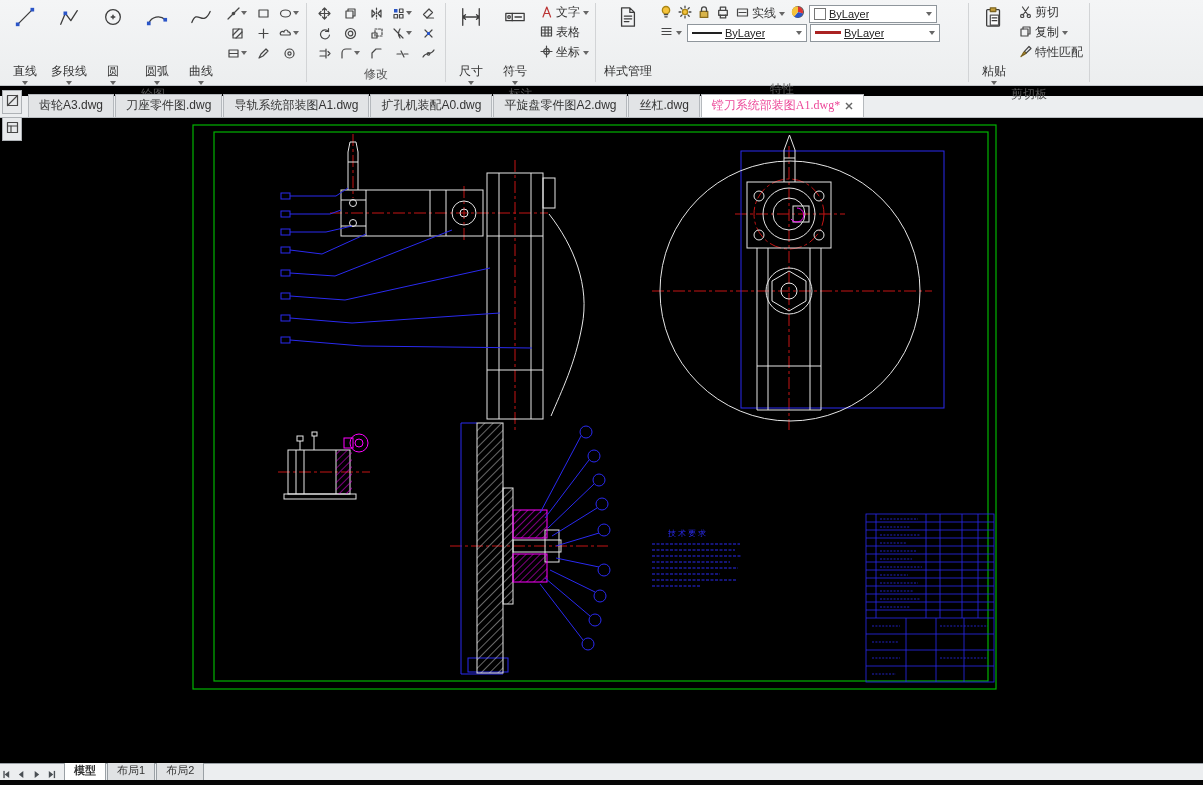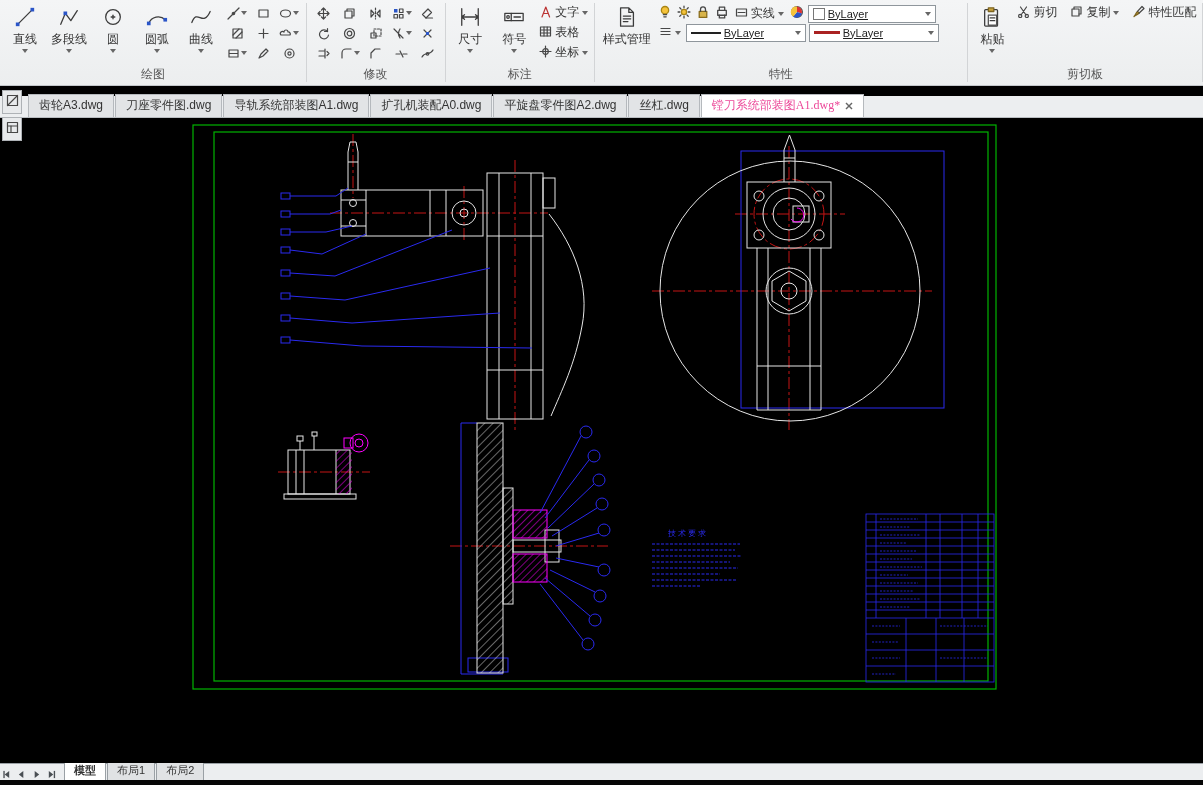--- a/index.html
+++ b/index.html
@@ -9,21 +9,21 @@
   
   .ribbon{height:86px;background:linear-gradient(#f4f5f6,#eceeef);
           border-bottom:1px solid #c2c6ca;display:flex;box-sizing:border-box;}
   .panel{display:flex;flex-direction:column;padding:1px 4px 0 4px;box-sizing:border-box;}
   .pbody{display:flex;flex:1;align-items:flex-start;gap:2px;}
   .plabel{font-size:12px;color:#555;text-align:center;padding:1px 0 2px 0;}
   .vsep{width:1px;background:#d2d4d6;margin:3px 0;}
   .bigtool{display:flex;flex-direction:column;align-items:center;justify-content:flex-start;
            gap:1px;width:42px;padding:3px 0 0 0;border:none;background:transparent;cursor:pointer;}
   .bigtool .bicon{height:26px;display:flex;align-items:center;justify-content:center;}
-  .bigtool .blabel{font-size:12px;color:#333;white-space:nowrap;}
+  .bigtool .blabel{font-size:12px;color:#333;white-space:nowrap;margin-top:32px;}
   .dar{width:0;height:0;border-left:3px solid transparent;border-right:3px solid transparent;
        border-top:4px solid #666;display:inline-block;}
   .minigrid{display:grid;grid-template-rows:repeat(3,20px);align-content:start;margin-top:2px;}
   .g3{grid-template-columns:repeat(3,26px);}
   .g5{grid-template-columns:repeat(5,26px);}
   .mi{display:flex;align-items:center;justify-content:center;gap:1px;border:none;
       background:transparent;padding:0;cursor:pointer;height:20px;}
   .mi svg *, .ic svg *{stroke:#474747;fill:none;stroke-width:1.2;stroke-linecap:round;stroke-linejoin:round;}
   .bicon svg *{stroke:#3c3c3c;fill:none;stroke-width:1.4;stroke-linecap:round;stroke-linejoin:round;}
   .txtool{display:flex;align-items:center;gap:3px;font-size:12px;color:#333;border:none;
@@ -453,21 +453,21 @@
                 <rect x="4" y="4" width="14" height="18" rx="1"></rect>
                 <rect x="8" y="2" width="6" height="4" style="fill:#c8a23c;stroke:#7c6420"></rect>
                 <rect x="8" y="10" width="9" height="11" style="fill:#fff;stroke:#555"></rect>
                 <line x1="10" y1="13" x2="15" y2="13"></line>
                 <line x1="10" y1="16" x2="15" y2="16"></line>
               </svg>
           </span>
           <span class="blabel">粘贴</span>
           <span class="dar"></span>
         </button>
-        <div style="display:flex;flex-direction:row;gap:9px;padding-top:2px;">
+        <div style="display:flex;flex-direction:column;gap:1px;padding-top:2px;">
           <button class="txtool">
             <span class="ic"><svg viewBox="0 0 13 13" width="13" height="13">
                   <path d="M3.5 2 L9 10 M9.5 2 L4 10"></path>
                   <circle cx="3.2" cy="11" r="1.6"></circle>
                   <circle cx="9.8" cy="11" r="1.6"></circle>
                 </svg></span>
             <span>剪切</span>
           </button>
           <button class="txtool">
             <span class="ic"><svg viewBox="0 0 13 13" width="13" height="13">

